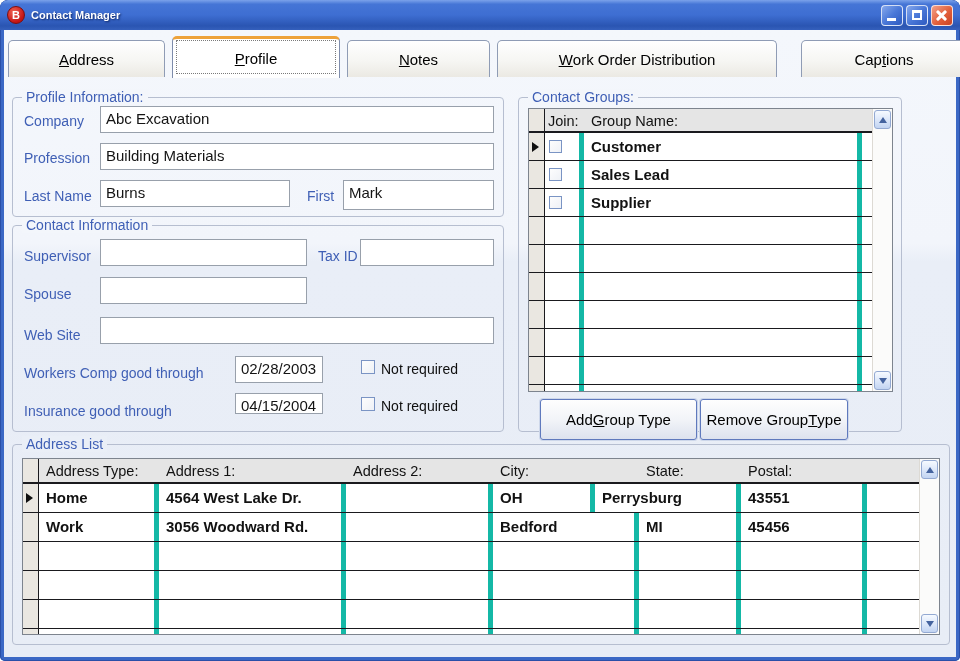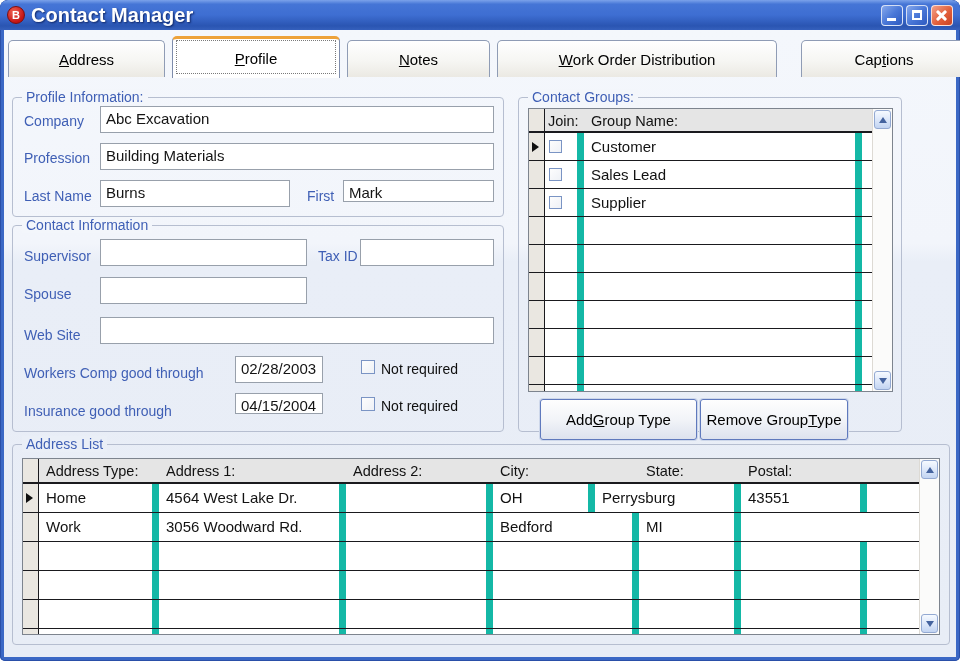--- a/index.html
+++ b/index.html
@@ -11,21 +11,21 @@
             box-shadow:inset 0 0 0 1px #2a4fa8; }
 
   
   .titlebar { position:absolute; top:0; left:0; right:0; height:30px;
               background:linear-gradient(180deg,#7ba2ea 0%,#4575d6 14%,#3e6ed2 50%,#2a55b2 86%,#3560bc 100%);
               border-radius:8px 8px 0 0; display:flex; align-items:center; padding:0 7px; box-sizing:border-box; }
   .app-icon { width:18px; height:18px; border-radius:50%;
               background:radial-gradient(circle at 35% 30%,#f06050,#c41414 70%);
               border:1px solid #7d0f0f; color:#fff; font-weight:bold; font-size:11px;
               display:flex; align-items:center; justify-content:center; margin-right:6px; box-sizing:border-box; }
-  .title { color:#fff; font-weight:bold; font-size:20px; flex:1;
+  .title { color:#fff; font-weight:bold; font-size:11px; flex:1;
            text-shadow:1px 1px 2px rgba(10,30,90,.9); white-space:nowrap; }
   .winbtns { display:flex; align-items:center; }
   .wbtn { width:22px; height:21px; border-radius:4px; border:1px solid rgba(255,255,255,.78);
           margin-left:3px; box-sizing:border-box; position:relative; }
   .wbtn.minb,.wbtn.maxb { background:linear-gradient(135deg,#86a8ec 0%,#4a78d8 50%,#2d5ac0 100%); }
   .wbtn.closeb { background:linear-gradient(135deg,#f2a088 0%,#e2603c 55%,#c84224 100%); }
   .glyph-min { position:absolute; left:5px; bottom:4px; width:9px; height:3px; background:#fff; }
   .glyph-max { position:absolute; left:5px; top:4px; width:10px; height:10px;
                border:2px solid #fff; border-top-width:3px; box-sizing:border-box; }
   .glyph-close { position:absolute; inset:0; }
@@ -63,21 +63,21 @@
   #grp-address   { left:12px; top:444px; width:938px; height:201px; }
   #grp-address .legend { background:#eaeff7; }
 
   .lbl { position:absolute; font-size:14px; color:#3f5fb5; white-space:nowrap; z-index:1; }
   .field { position:absolute; background:#fff; border:1px solid #98a0ab; font-size:15px; color:#141414;
            padding:3px 5px; box-sizing:border-box; white-space:nowrap; overflow:hidden; z-index:2; }
 
   #l-company    { left:24px; top:113px; }   #f-company    { left:100px; top:106px; width:394px; height:27px; }
   #l-profession { left:24px; top:150px; }   #f-profession { left:100px; top:143px; width:394px; height:27px; }
   #l-lastname   { left:24px; top:188px; }   #f-lastname   { left:100px; top:180px; width:190px; height:27px; }
-  #l-first      { left:307px; top:188px; }  #f-first      { left:343px; top:180px; width:151px; height:22px; }
+  #l-first      { left:307px; top:188px; }  #f-first      { left:343px; top:180px; width:151px; height:30px; }
 
   #l-supervisor { left:24px; top:248px; }   #f-supervisor { left:100px; top:239px; width:207px; height:27px; }
   #l-taxid      { left:318px; top:248px; }  #f-taxid      { left:360px; top:239px; width:134px; height:27px; }
   #l-spouse     { left:24px; top:286px; }   #f-spouse     { left:100px; top:277px; width:207px; height:27px; }
   #l-website    { left:24px; top:327px; }   #f-website    { left:100px; top:317px; width:394px; height:27px; }
   #l-wcomp      { left:24px; top:365px; }   #f-wcomp      { left:235px; top:356px; width:88px; height:27px; }
   #l-insurance  { left:24px; top:403px; }   #f-insurance  { left:235px; top:393px; width:88px; height:21px; }
 
   .checkbox { position:absolute; width:14px; height:14px; box-sizing:border-box;
               background:linear-gradient(135deg,#fdfdfd 0%,#eef1f6 100%); border:1px solid #7a94c4; }
@@ -91,21 +91,21 @@
   .grid { position:absolute; background:#fff; border:1px solid #7d848e; box-sizing:border-box; overflow:hidden; }
   #grid-groups  { left:528px; top:108px; width:365px; height:284px; }
   #grid-address { left:22px;  top:458px; width:918px; height:177px; }
 
   .grow { display:flex; border-bottom:1px solid #1a1a1e; box-sizing:border-box; background:#fff; }
   .grow.header { border-bottom:2px solid #1a1a1e; background:#e5e5e5; }
   .gcell { box-sizing:border-box; font-size:15px; color:#121212; padding:5px 0 0 7px;
            white-space:nowrap; overflow:hidden; flex:none; }
   .grow.header .gcell { font-size:14.5px; padding-top:4px; }
   .gcell.gutter { background:#eae7e1; border-right:1px solid #1a1a1e; padding:0; position:relative; }
-  .gcell.vline { border-right:7px solid #14b8a6; }
+  .gcell.vline { border-right:5px solid #14b8a6;font-weight:bold; }
   .rowsel { position:absolute; left:3px; top:50%; transform:translateY(-50%);
             width:0; height:0; border-top:5px solid transparent; border-bottom:5px solid transparent;
             border-left:7px solid #101010; }
 
   
   #grid-groups .grow { height:28px; }
   #grid-groups .grow.header { height:24px; }
   #grid-groups .c-gutter { width:16px; }
   #grid-groups .c-join   { width:39px; display:flex; align-items:center; padding:0; }
   #grid-groups .c-name   { width:278px; }
@@ -316,20 +316,21 @@
       <div class="gcell c-city vline">Perrysburg</div>
       <div class="gcell c-postal vline">43551</div>
     </div>
     <div class="grow">
       <div class="gcell gutter c-gutter"></div>
       <div class="gcell c-type vline">Work</div>
       <div class="gcell c-a1 vline">3056 Woodward Rd.</div>
       <div class="gcell c-a2 vline"></div>
       <div class="gcell c-city vline">Bedford</div>
       <div class="gcell c-state vline">MI</div>
+      <div class="gcell c-postal vline">45456</div>
     </div>
     <div class="grow">
         <div class="gcell gutter c-gutter"></div>
         <div class="gcell c-type vline"></div>
         <div class="gcell c-a1 vline"></div>
         <div class="gcell c-a2 vline"></div>
         <div class="gcell c-city vline"></div>
         <div class="gcell c-state vline"></div>
         <div class="gcell c-postal vline"></div>
       </div>

